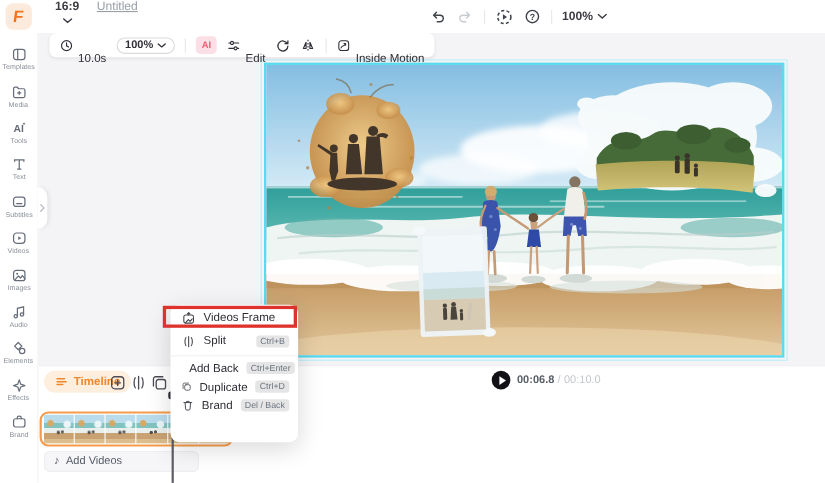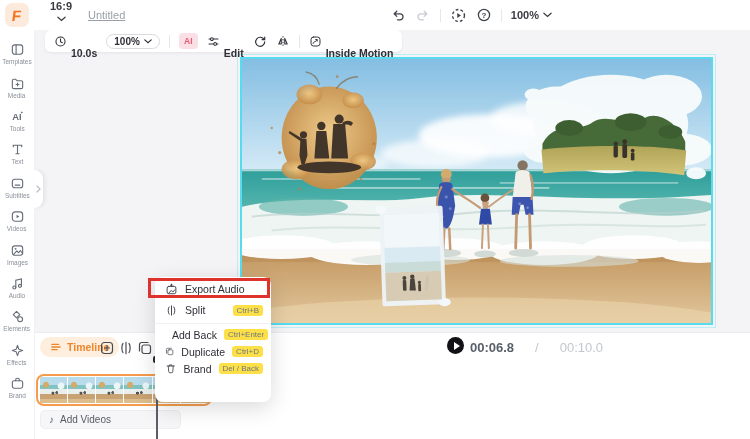--- a/index.html
+++ b/index.html
@@ -7,57 +7,57 @@
   .app{position:relative;width:750px;height:439px;overflow:hidden;
        font-family:"Liberation Sans","DejaVu Sans",sans-serif;background:#fff;}
   .abs{position:absolute;}
   
   .header{left:0;top:0;width:750px;height:30px;background:#fff;z-index:6;}
   .logo{left:5px;top:3px;width:24px;height:24px;background:#fcebdd;border-radius:7px;
         display:flex;align-items:center;justify-content:center;}
   .logo span{color:#f4731c;font-weight:800;font-size:15px;transform:skewX(-8deg);}
   .ratio{left:50px;top:0;height:30px;display:flex;align-items:center;gap:4px;
          font-size:11px;font-weight:700;color:#3a3a42;cursor:default;flex-direction:column;}
-  .proj-title{left:88px;top:0;height:30px;display:flex;align-items:center;
+  .proj-title{left:88px;top:0;height:30px;display:flex;
          font-size:11px;color:#9aa0a8;text-decoration:underline;}
   .hicons{right:198px;top:0;height:30px;display:flex;align-items:center;gap:9px;}
   .vsep{width:1px;height:13px;background:#e6e7ea;}
   .zoomsel{display:flex;align-items:center;gap:4px;font-size:11px;font-weight:700;color:#3a3a42;}
   
   .sidebar{left:0;top:30px;width:35px;height:409px;background:#fff;border-right:1px solid #f1f1f3;
            display:flex;flex-direction:column;align-items:center;padding-top:7px;z-index:5;}
   .sb-item{width:35px;height:33.4px;display:flex;flex-direction:column;align-items:center;
            justify-content:center;gap:1px;cursor:pointer;}
   .sb-item .lbl{font-size:7px;color:#8a9099;transform:scale(.92);white-space:nowrap;}
   .sb-handle{left:34px;top:170px;width:9px;height:38px;background:#fff;
              border-radius:0 9px 9px 0;box-shadow:2px 0 4px rgba(0,0,0,.07);z-index:5;
              display:flex;align-items:center;justify-content:center;}
   
   .workspace{left:35px;top:30px;width:715px;height:302px;background:#f4f4f6;}
   .tl-panel{left:35px;top:332px;width:715px;height:107px;background:#fff;border-top:1px solid #ededf0;}
   
   .etoolbar{left:45px;top:30px;height:22px;background:#fff;border-radius:6px;z-index:4;
             box-shadow:0 1px 3px rgba(0,0,0,.07);display:flex;align-items:center;
             padding:0 9px;gap:9px;}
-  .etxt{font-size:10.5px;font-weight:700;color:#2f2f38;margin-top:24px;}
+  .etxt{font-size:10.5px;font-weight:400;color:#2f2f38;margin-top:24px;}
   .ezoom{display:flex;align-items:center;gap:4px;border:1px solid #d8dade;border-radius:11px;
          padding:1px 7px;font-size:10px;font-weight:700;color:#2f2f38;}
   .aichip{width:19px;height:16px;background:#fbdfe6;border-radius:4px;display:flex;
           align-items:center;justify-content:center;font-size:8.5px;font-weight:800;color:#ec5a74;}
   .eitem{display:flex;align-items:center;gap:4px;cursor:pointer;}
   
   .canvas{left:240px;top:57px;width:473px;height:268px;border:2px solid #57dcef;
           outline:1px solid #b9eef7;outline-offset:2px;overflow:hidden;background:#bfe0ef;z-index:2;}
   .canvas svg{display:block;width:100%;height:100%;}
   
   .playbtn{left:447px;top:337px;width:17px;height:17px;background:#121216;border-radius:50%;
            display:flex;align-items:center;justify-content:center;cursor:pointer;z-index:3;}
   .playbtn i{display:block;width:0;height:0;border-left:6px solid #fff;margin-left:2px;
              border-top:4px solid transparent;border-bottom:4px solid transparent;}
-  .timedisp{left:470px;top:340px;font-size:13px;z-index:3;display:flex;gap:21px;}
+  .timedisp{left:470px;top:340px;font-size:10px;z-index:3;display:flex;gap:3px;}
   .t-cur{color:#585f68;font-weight:600;}
   .t-sep,.t-tot{color:#c3c7cd;}
   
   .tl-tab{left:40px;top:337px;height:20px;padding:0 10px;border-radius:12px;background:#fdeedd;
           display:flex;align-items:center;gap:5px;font-size:10.5px;font-weight:700;color:#f0862a;
           cursor:pointer;z-index:3;}
   .tl-btn{top:340px;width:16px;height:16px;cursor:pointer;z-index:3;}
   .filmstrip{left:36px;top:374px;width:176px;height:32px;border:2px solid #f59b4b;border-radius:8px;
              background:#fff;padding:1px;display:flex;overflow:hidden;z-index:4;cursor:pointer;}
   .frame{flex:1;margin:0 .5px;
@@ -70,21 +70,21 @@
   .addaudio{left:40px;top:410px;width:141px;height:19px;background:#f6f6f8;border:1px solid #eeeef1;
             border-radius:5px;display:flex;align-items:center;gap:6px;padding:0 8px;
             font-size:10px;color:#555c66;cursor:pointer;z-index:3;}
   .playhead{left:156px;top:362px;width:1.5px;height:77px;background:#5d5d66;z-index:5;}
   .ph-handle{left:153px;top:356px;width:7px;height:7px;background:#2a2a30;border-radius:2px;z-index:5;}
   
   .cmenu{left:155px;top:277px;width:116px;height:125px;background:#fff;border-radius:8px;
          box-shadow:0 6px 22px rgba(0,0,0,.15);z-index:10;padding-top:2px;}
   .mi{display:flex;align-items:center;gap:7px;padding:0 8px 0 10px;cursor:pointer;}
   .mi .ml{font-size:10.5px;color:#2e2e37;white-space:nowrap;}
-  .mi .sc{margin-left:auto;background:#fde047;border-radius:3px;padding:1px 4px;
+  .mi .sc{margin-left:auto;background:#e5e5e5;border-radius:3px;padding:1px 4px;
           font-size:8px;color:#6e7682;white-space:nowrap;}
   .mi-h20{height:20px;} .mi-h22{height:22px;} .mi-h17{height:17px;}
   .mdiv{height:1px;background:#eef0f2;margin:2px 0;}
   .redbox{left:148px;top:278px;width:122px;height:20px;border:3px solid #de332d;z-index:11;}
   svg{display:block;}
 </style>
 </head>
 <body>
 
 <div class="app">
@@ -513,21 +513,21 @@
 
   <div class="abs cmenu">
     <div class="mi mi-h20">
       <svg width="13" height="13" viewBox="0 0 16 16">
           <g stroke="#43444d" stroke-width="1.2" fill="none" stroke-linecap="round" stroke-linejoin="round">
             <rect x="2.6" y="4.2" width="10.8" height="9" rx="2"></rect>
             <path d="M4.6 12.6l3-3.4 2 2 2.4-2.8"></path>
             <path d="M8 4.2V1.6M6.6 2.9L8 1.5l1.4 1.4"></path>
           </g>
         </svg>
-      <span class="ml">Export Audio</span>
+      <span class="ml">Videos Frame</span>
     </div>
     <div class="mi mi-h22">
       <svg width="13" height="13" viewBox="0 0 16 16">
           <g stroke="#43444d" stroke-width="1.2" fill="none" stroke-linecap="round">
             <path d="M5 3.5C3.5 4.9 3.5 11.1 5 12.5M11 3.5c1.5 1.4 1.5 7.6 0 9M8 2.3v11.4"></path>
           </g>
         </svg>
       <span class="ml">Split</span>
       <span class="sc">Ctrl+B</span>
     </div>

